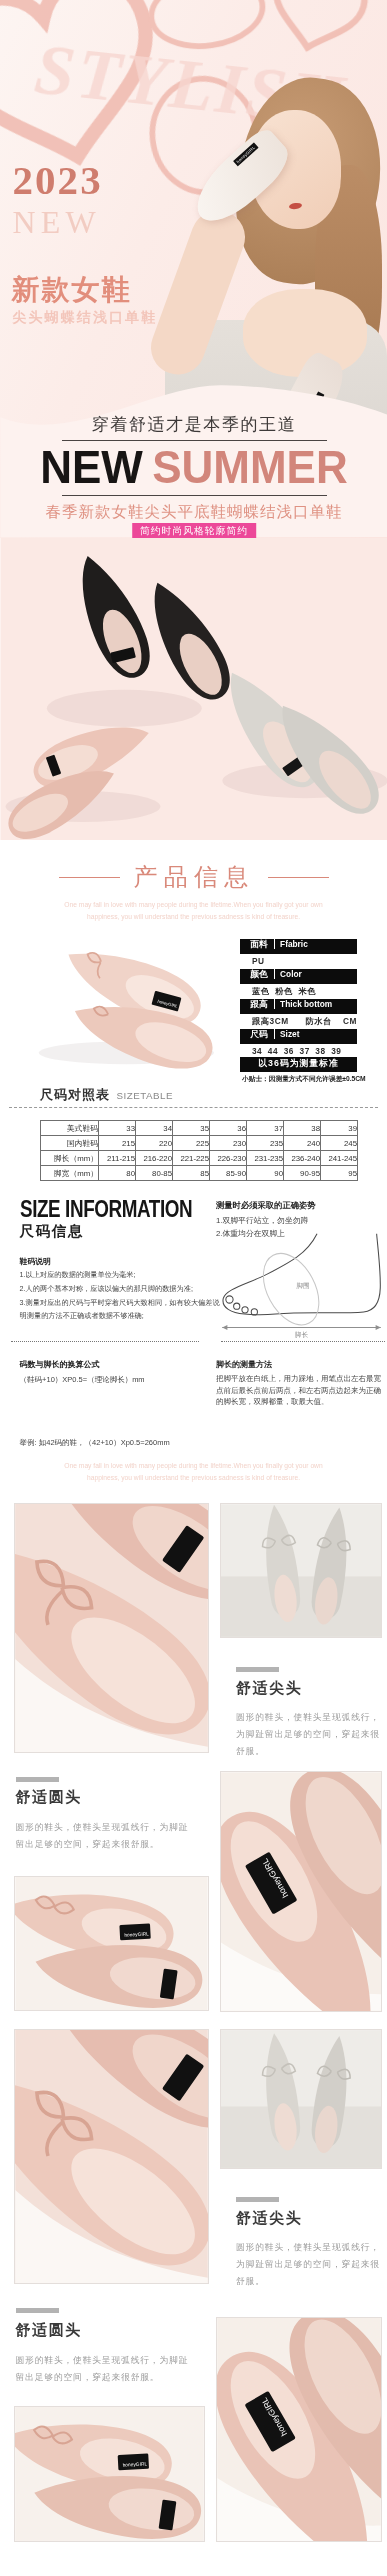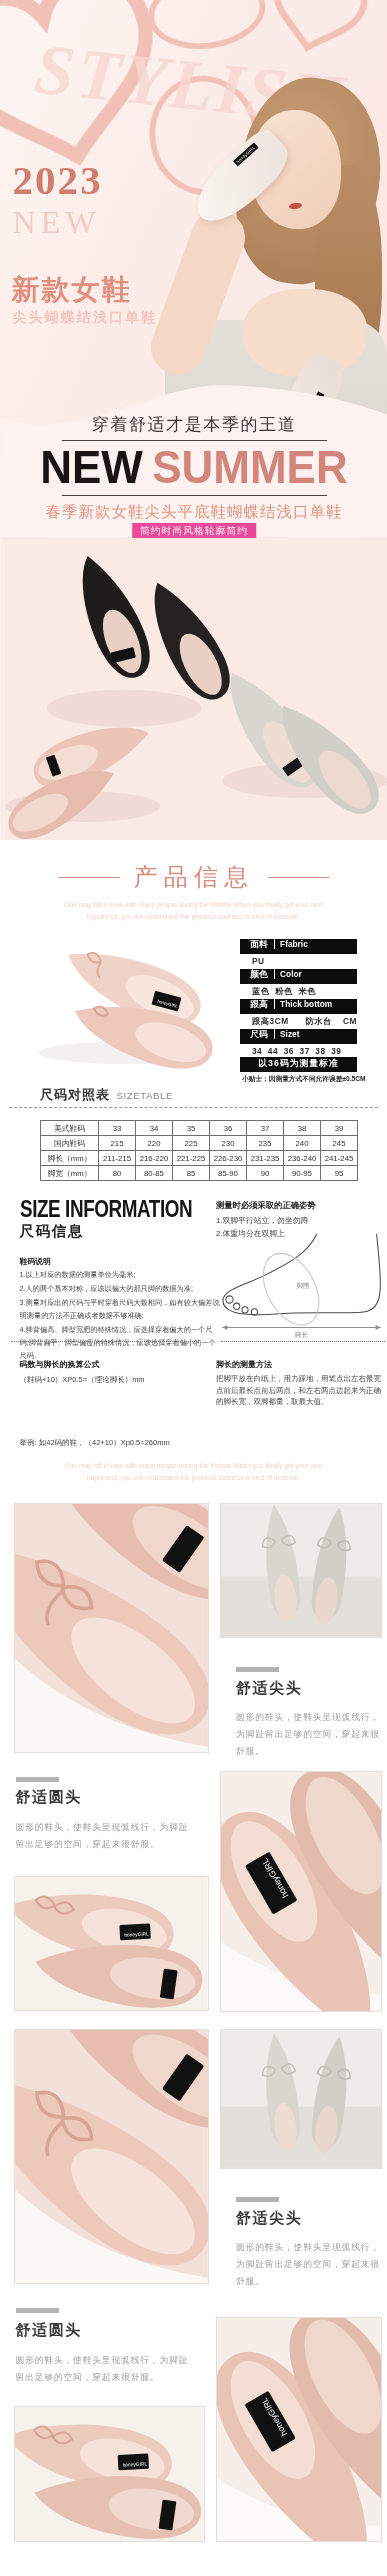--- a/index.html
+++ b/index.html
@@ -67,21 +67,21 @@
   .spec-val{left:252px;font-size:8.3px;font-weight:600;color:#2e2e2e;letter-spacing:0.5px;white-space:pre;}
   .spec-standard{left:240px;top:1057px;width:117px;height:14.5px;background:#0c0c0c;color:#fff;
                  display:flex;align-items:center;justify-content:center;font-size:8.8px;
                  font-weight:700;letter-spacing:1px;}
   .spec-tip{left:242px;top:1075px;font-size:6.7px;color:#1e1e1e;font-weight:600;}
   .st-title{left:40px;top:1086px;}
   .st-title .cn{font-size:13px;font-weight:700;color:#333;letter-spacing:1px;}
   .st-title .en{font-size:9.8px;color:#8a8a8a;margin-left:4.1px;letter-spacing:0.5px;}
   .dash{left:9.3px;top:1107px;width:369px;border-top:1px dashed #9a9a9a;}
   table.sz{position:absolute;left:40px;top:1120px;border-collapse:collapse;}
-  table.sz td{border:0.5px solid #6f6f6f;width:36px;height:14px;text-align:center;
+  table.sz td{border:0.5px solid #6f6f6f;width:36px;height:14px;text-align:right;
               font-size:7.8px;color:#333;padding:0;}
   table.sz td.h{width:57px;}
   .sinfo-en{left:19.6px;top:1196px;font-size:23px;font-weight:900;color:#161616;
             transform:scaleX(.82);transform-origin:left;white-space:nowrap;letter-spacing:-0.5px;}
   .sinfo-cn{left:19.6px;top:1222px;font-size:14.5px;font-weight:800;color:#222;letter-spacing:1.6px;}
   .pos-title{left:216px;top:1200px;font-size:8.3px;font-weight:700;color:#222;}
   .pos-item1{left:216px;top:1215px;font-size:7.8px;color:#444;}
   .pos-item2{left:216px;top:1228px;font-size:7.8px;color:#444;}
   .notes-title{left:19.6px;top:1256px;font-size:7.8px;font-weight:700;color:#222;}
   .notes{left:19.6px;top:1269px;width:201px;font-size:7.2px;color:#444;line-height:1.8;}
@@ -295,21 +295,20 @@
 
   <div class="abs pos-title">测量时必须采取的正确姿势</div>
   <div class="abs pos-item1">1.双脚平行站立，勿坐勿蹲</div>
   <div class="abs pos-item2">2.体重均分在双脚上</div>
 
   <div class="abs notes-title">鞋码说明</div>
   <div class="abs notes">
     <div>1.以上对应的数据的测量单位为毫米;</div>
     <div>2.人的两个基本对称，应该以偏大的那只脚的数据为准;</div>
     <div>3.测量对应出的尺码与平时穿着尺码大致相同，如有较大偏差说明测量的方法不正确或者数据不够准确;</div>
-    <div>4.脚背偏高、脚型宽肥的特殊情况，应选择穿着偏大的一个尺码;脚背扁平、脚型偏瘦的特殊情况，应该选择穿着偏小的一个尺码。</div>
   </div>
 
   <svg class="abs" style="left:216px;top:1231px" width="171" height="108" viewBox="0 0 330 208">
     <g fill="none" stroke="#4a4a4a" stroke-width="2">
       <path d="M195,5 C175,45 140,62 95,85 C60,102 18,112 14,130 C10,148 30,158 55,160 C75,162 95,162 115,160 C175,155 240,160 285,156 C305,154 316,140 317,110 C318,75 312,30 310,5"></path>
       <circle cx="26" cy="132" r="7"></circle>
         <circle cx="40" cy="145" r="6"></circle>
       <circle cx="56" cy="152" r="6"></circle>
         <circle cx="74" cy="156" r="6"></circle>
     </g>

